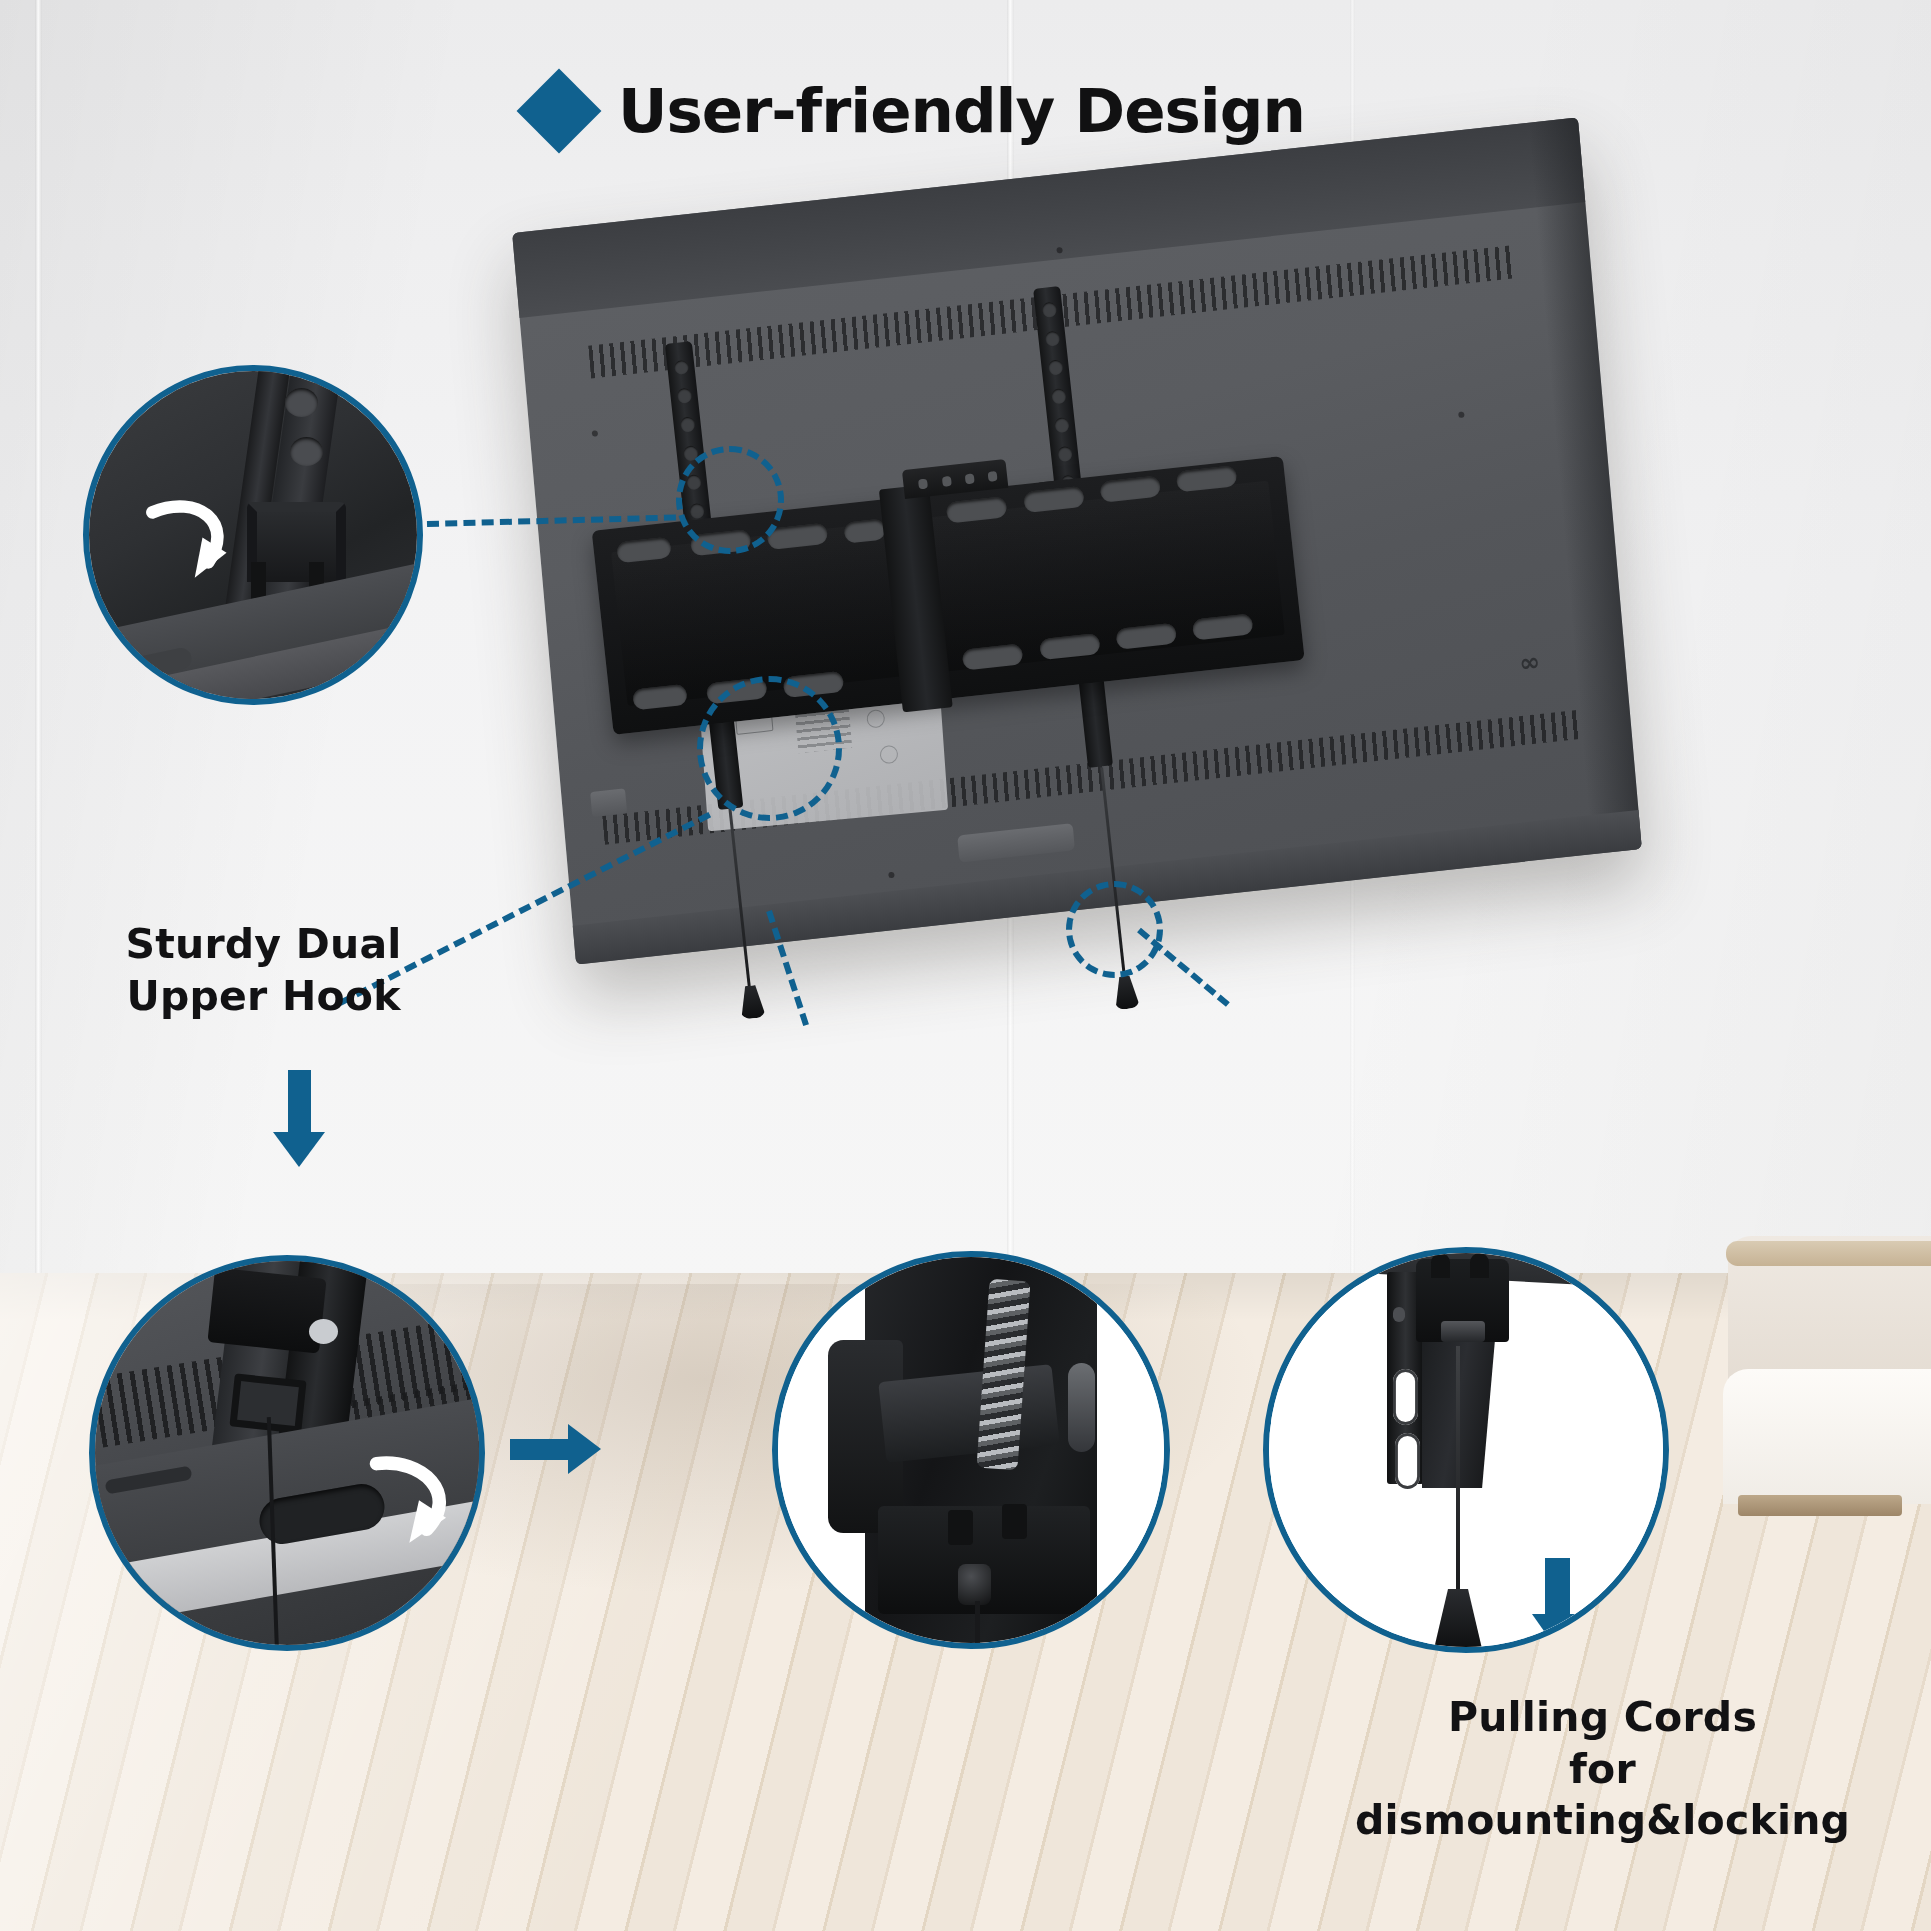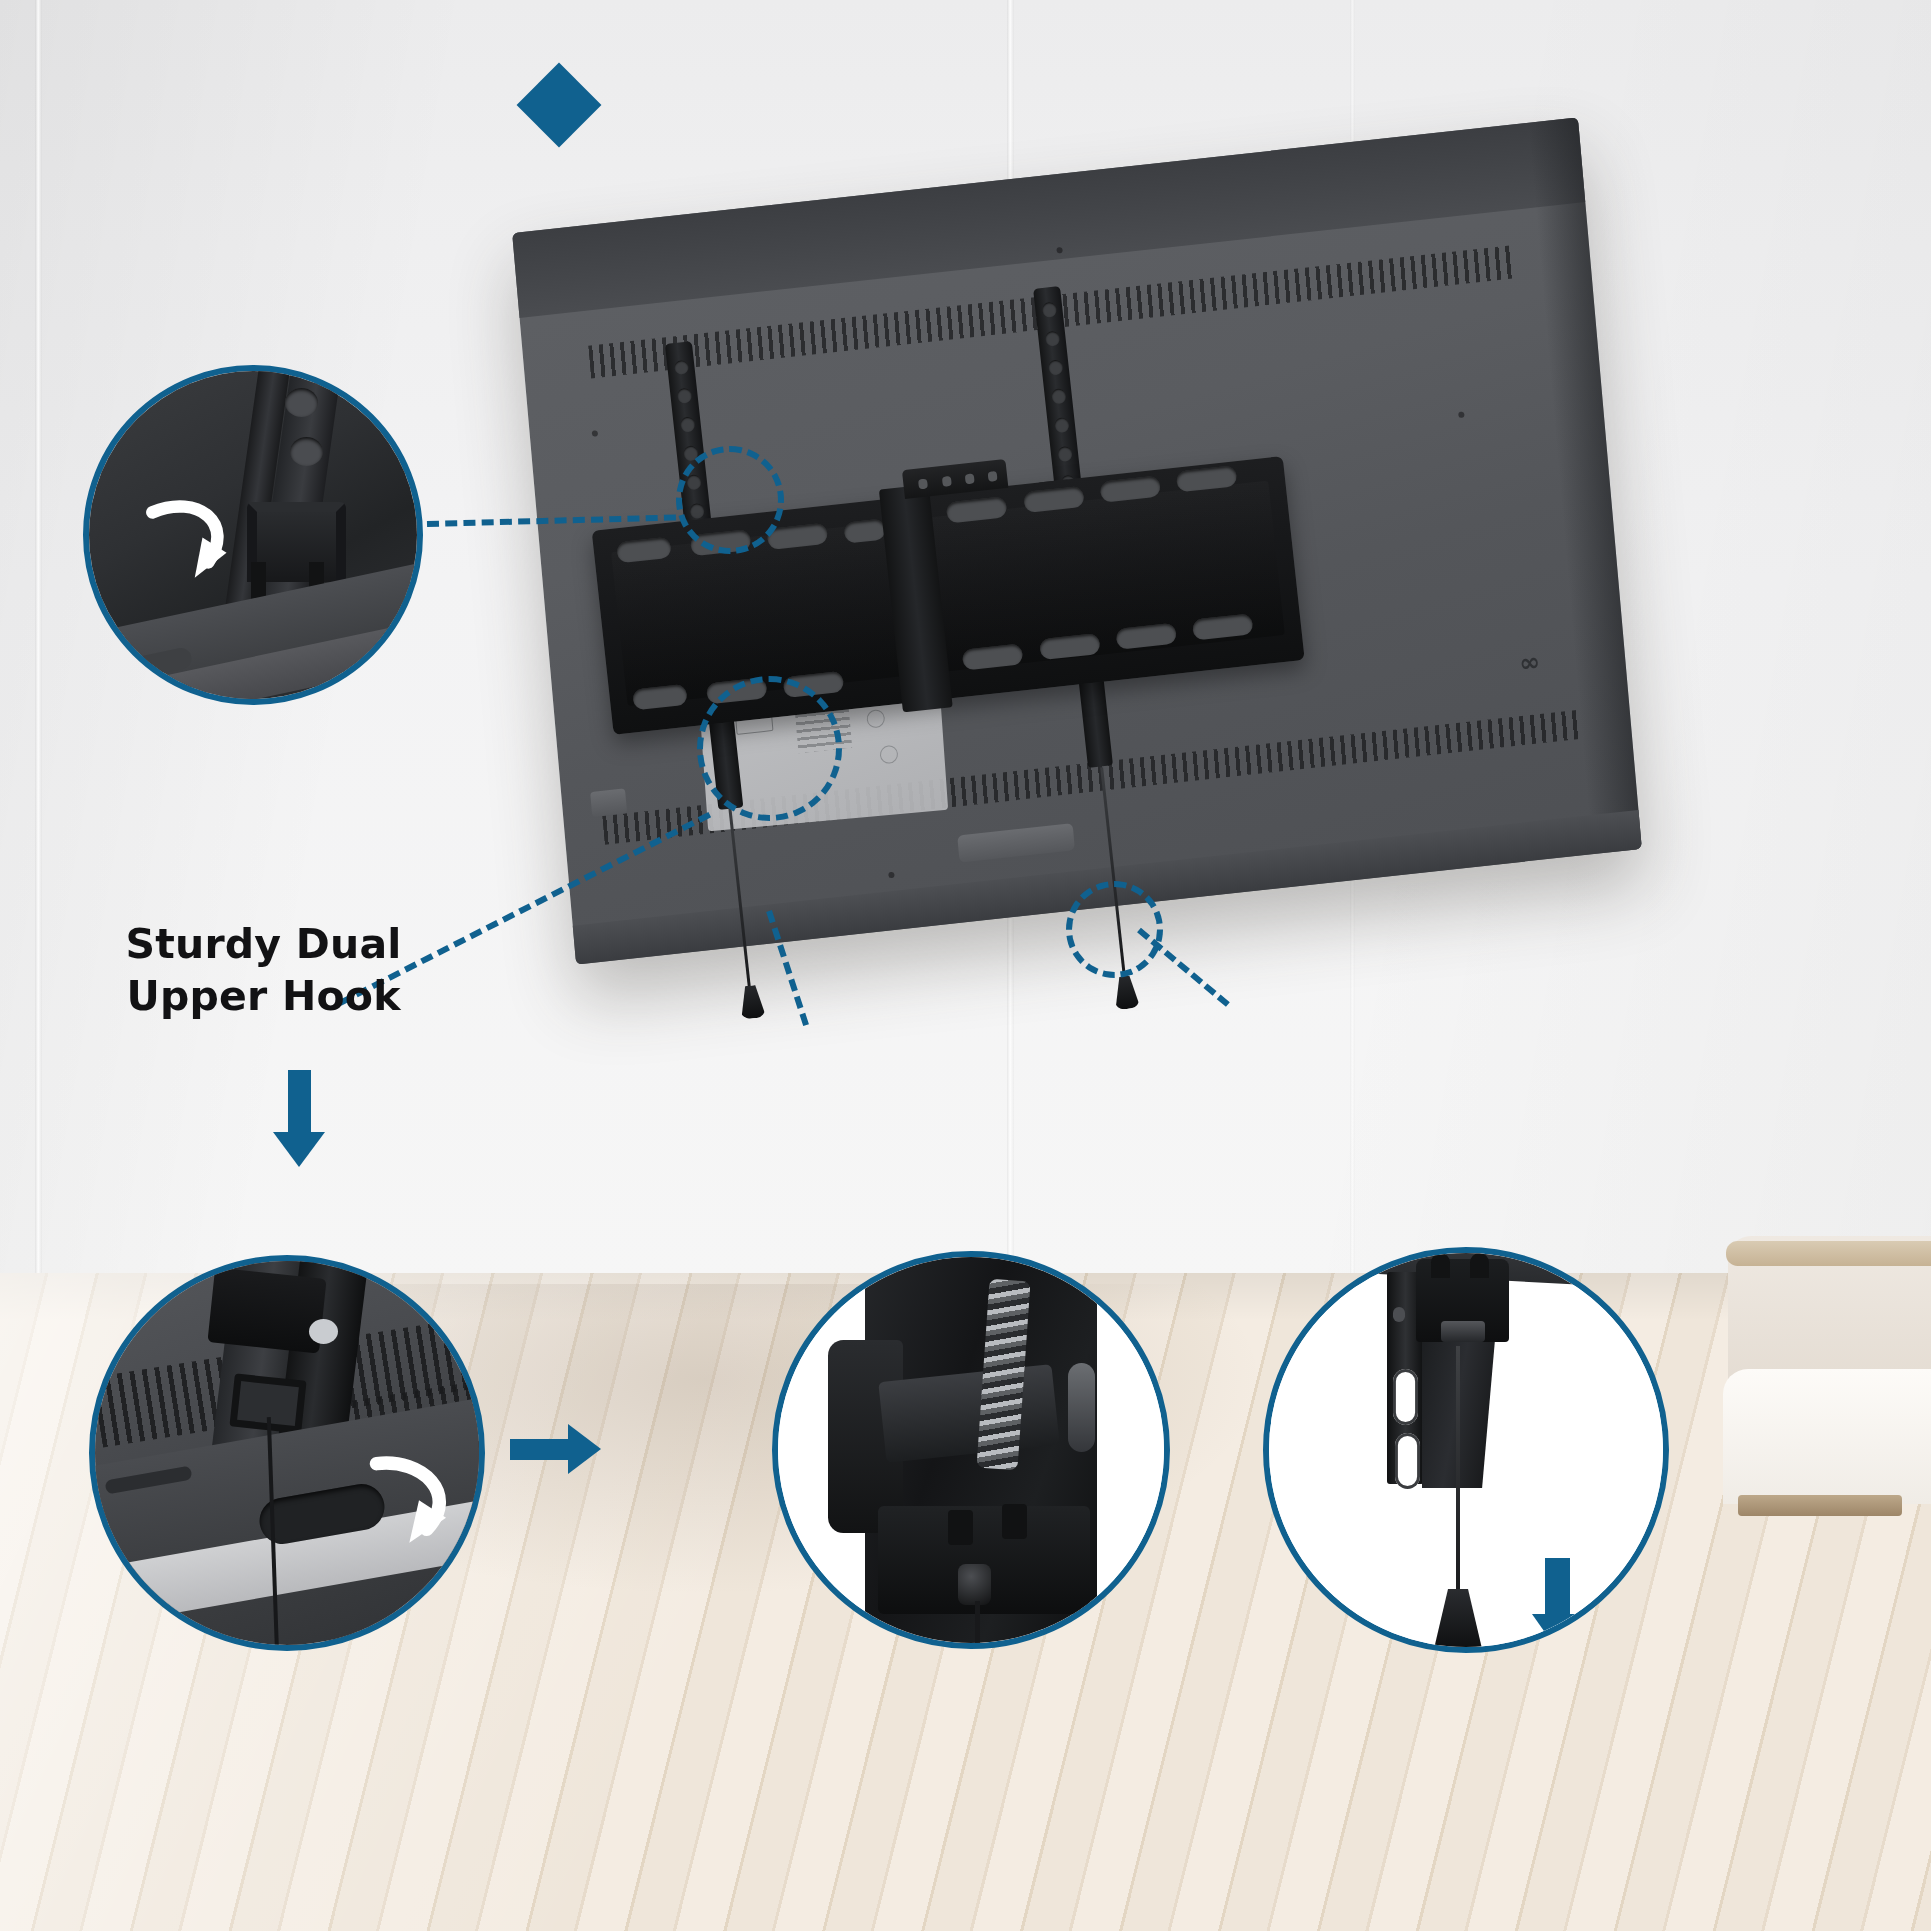--- a/index.html
+++ b/index.html
@@ -320,20 +320,21 @@
   <div class="floor-sheen"></div>
   <div class="floor-shadow"></div>
 
   <div class="sofa-back"></div>
   <div class="sofa-rail"></div>
   <div class="sofa-seat"></div>
   <div class="sofa-leg"></div>
 
   <div class="title-row">
     <div class="diamond"></div>
+    <div class="title-text">User-friendly Design</div>
   </div>
 
   <div id="tv-wrap">
     <div class="tv-body"></div>
     <div class="tv-bezel-top"></div>
     <div class="tv-bezel-right"></div>
     <div class="tv-bezel-bottom"></div>
     <div class="vent v1"></div>
     <div class="vent v2"></div>
     <div class="tv-dot" style="left:62px; top:205px;"></div>
@@ -579,15 +580,17 @@
       <div style="position:absolute; left:164px; top:336px; width:50px; height:64px;
                   background: linear-gradient(180deg,#2a2c2f,#0d0e0f);
                   clip-path: polygon(30% 0%, 70% 0%, 100% 100%, 0% 100%); border-radius: 0 0 9.7px 9.7px;"></div>
 
       <div style="position:absolute; left:276px; top:305px; width:25px; height:58px; background: var(--accent);"></div>
       <div style="position:absolute; left:263px; top:361px; width:0; height:0;
                   border-left:26px solid transparent; border-right:26px solid transparent; border-top:37px solid var(--accent);"></div>
     </div>
   </div>
 
+  <div class="label" style="left: 1332px; top: 1692px; width: 541px;">Pulling Cords
+for dismounting&amp;locking</div>
 
 </div>
 
 
 </body></html>

